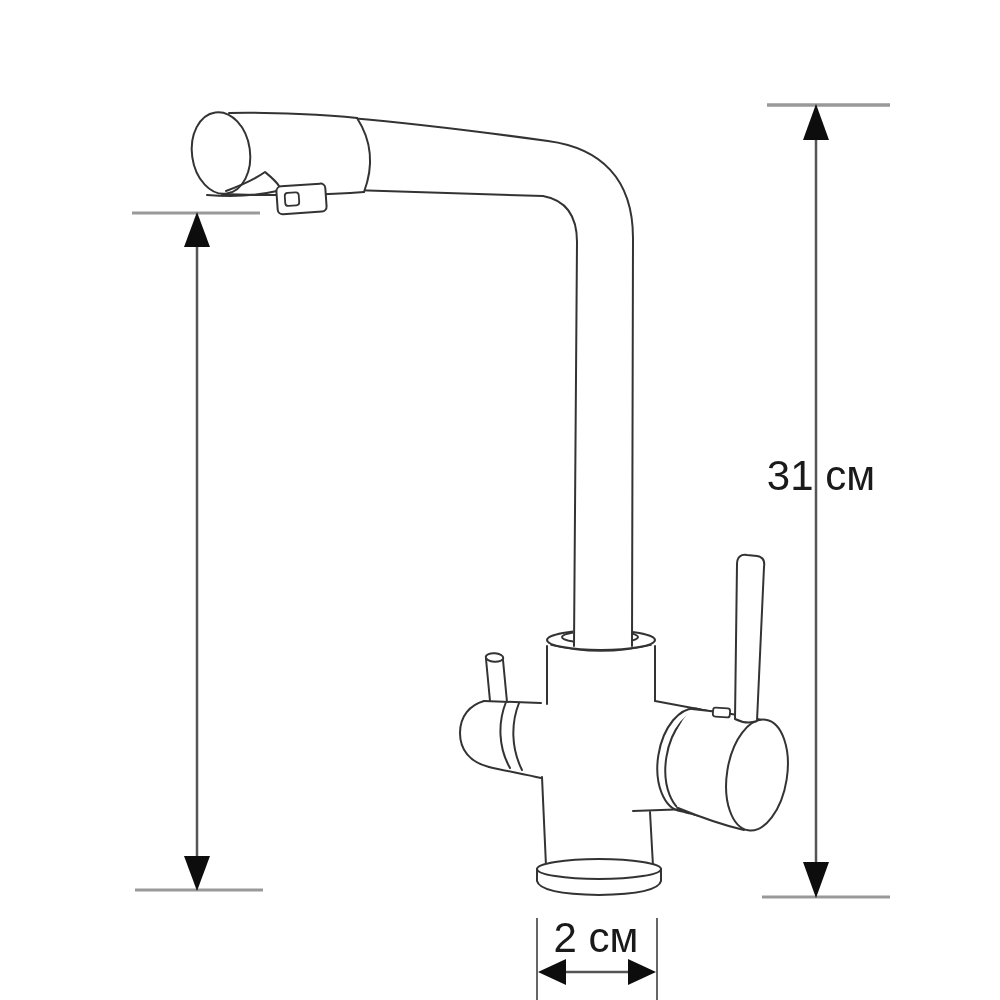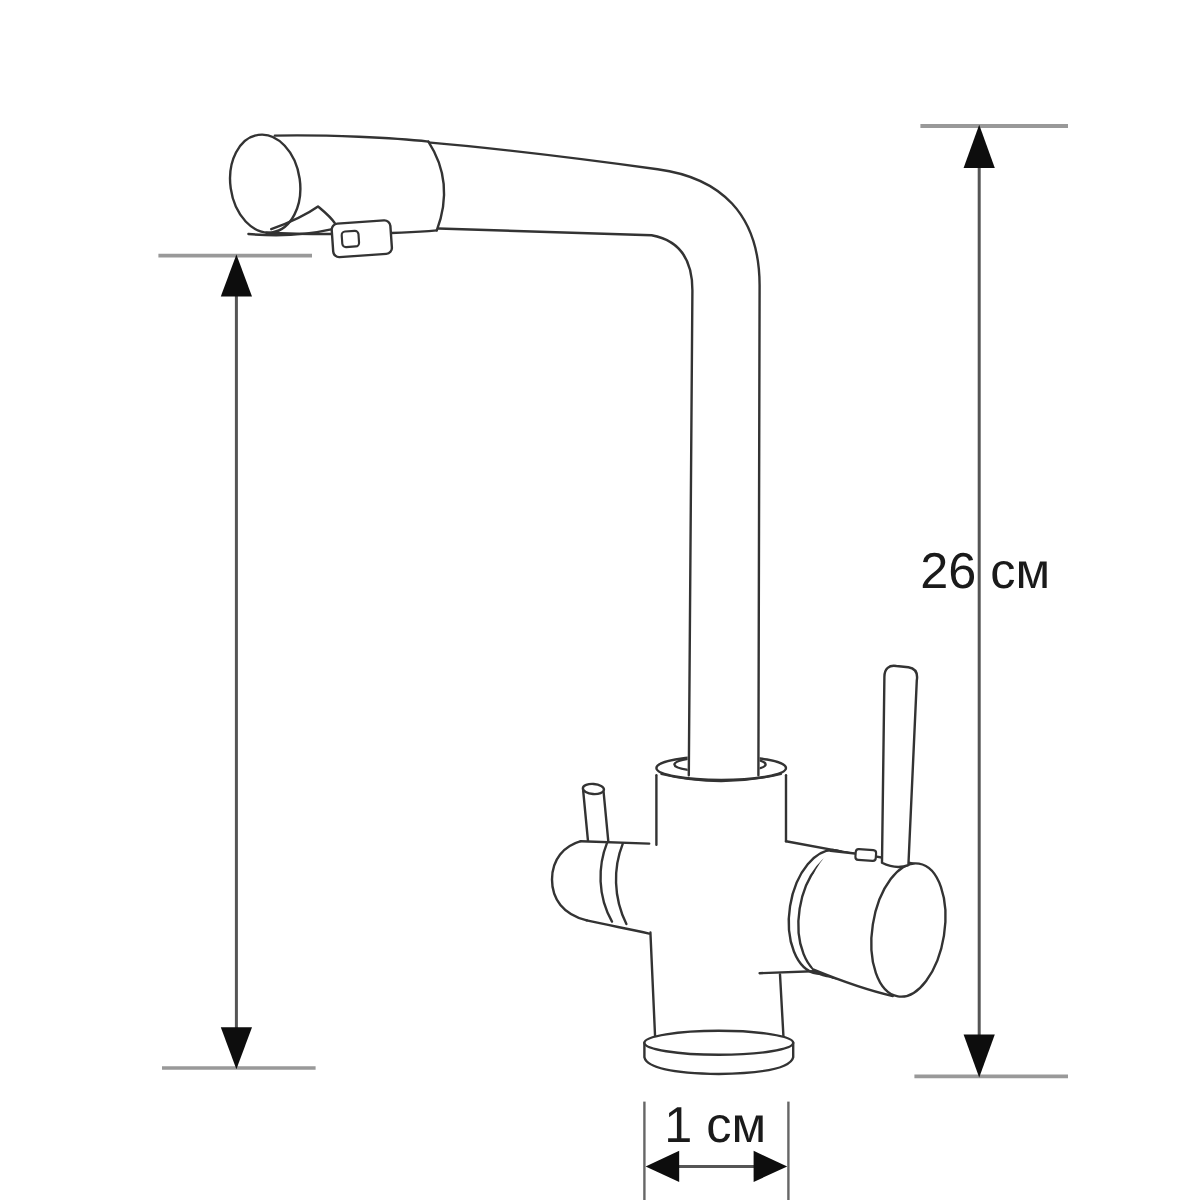--- a/index.html
+++ b/index.html
@@ -130,17 +130,17 @@
 
       <g>
         <path d="M 537 869 L 537 881 Q 540 894 599 895 Q 658 894 661 881 L 661 869" fill="#ffffff"></path>
         <ellipse cx="599" cy="869" rx="62" ry="10" fill="#ffffff"></ellipse>
       </g>
 
     </g>
   </svg>
 
 
-  <div class="dim-label lbl-right">26 см</div>
+  <div class="dim-label lbl-right">31 см</div>
 
-  <div class="dim-label lbl-bottom">1 см</div>
+  <div class="dim-label lbl-bottom">2 см</div>
 
 </div>
 
 </body></html>

